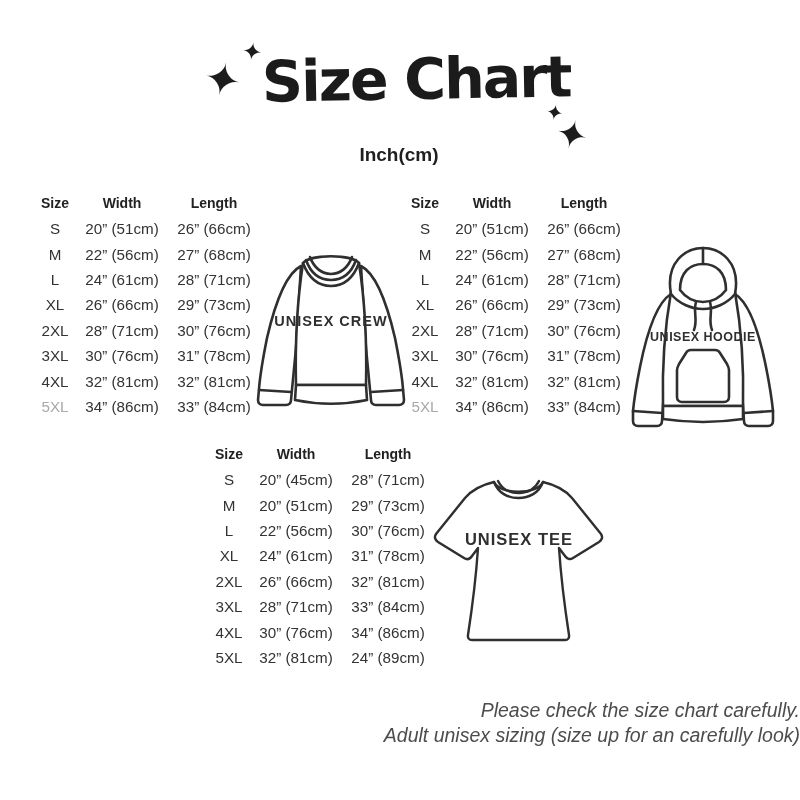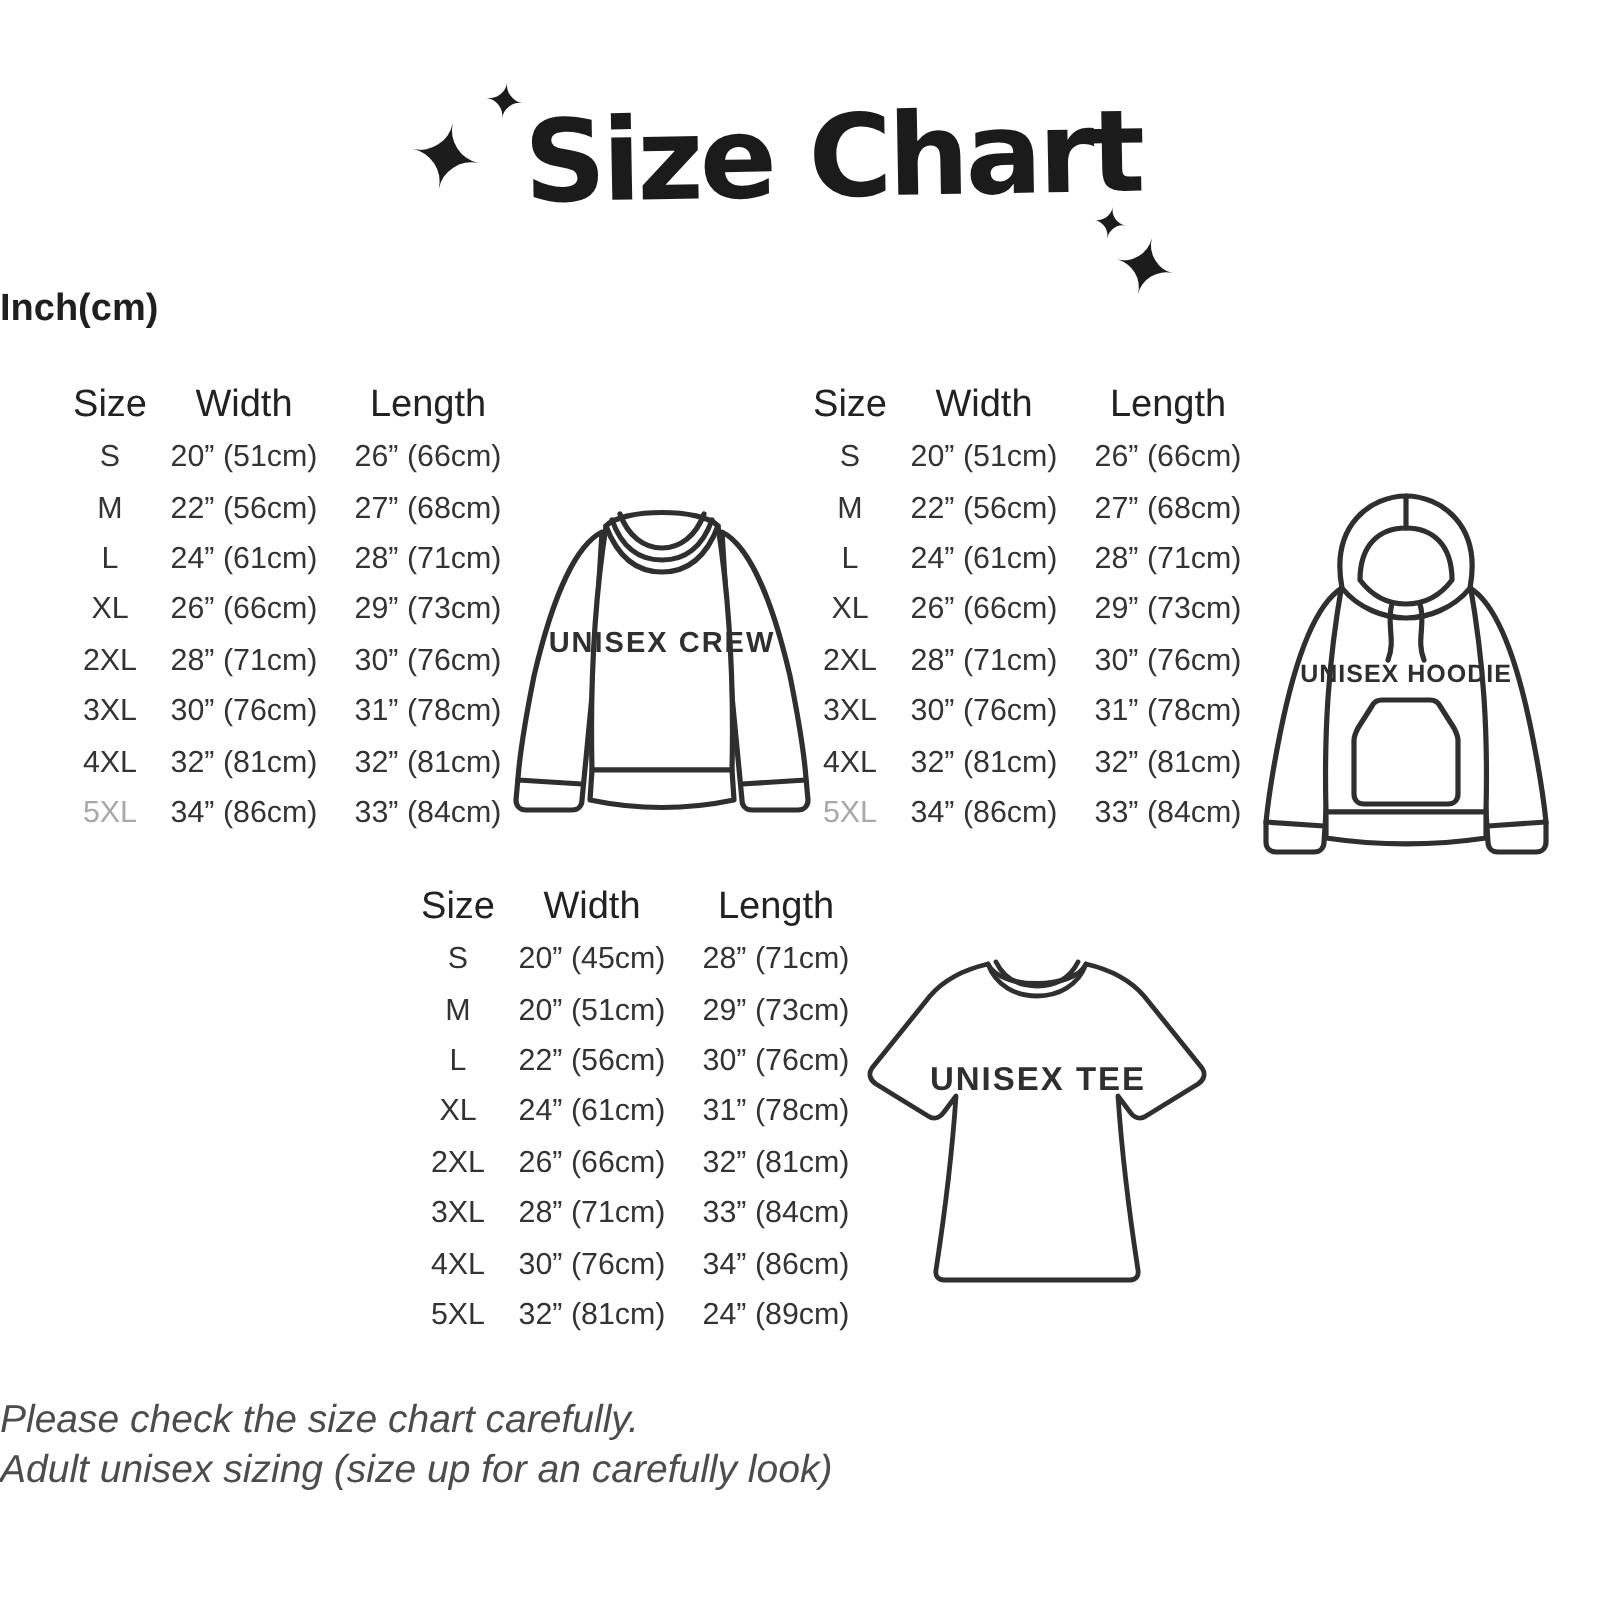--- a/index.html
+++ b/index.html
@@ -3,50 +3,50 @@
 <meta charset="utf-8">
 <style>
   html,body{margin:0;padding:0;background:#fff;}
   .page{position:relative;width:800px;height:800px;background:#ffffff;overflow:hidden;
         font-family:"Liberation Sans",sans-serif;color:#2e2e2e;}
 
   
   .title-block{position:absolute;left:0;right:0;top:46px;text-align:center;padding-left:32px;}
   .main-title{font-family:"DejaVu Sans",sans-serif;font-weight:800;font-size:57px;
               letter-spacing:-2px;color:#1b1b1b;transform:rotate(-1deg);display:inline-block;}
-  .subtitle{position:absolute;left:0;right:2px;top:144px;
+  .subtitle{position:absolute;left:0;right:2px;top:144px;text-align:center;
             font-weight:bold;font-size:19px;color:#1f1f1f;}
   .sparkle{position:absolute;color:#1c1c1c;line-height:1;}
   .sp-left-big   {left:204px;top:58px;font-size:44px;transform:rotate(12deg);}
   .sp-left-small {left:242px;top:40px;font-size:24px;transform:rotate(8deg);}
   .sp-right-small{left:546px;top:102px;font-size:21px;transform:rotate(10deg);}
   .sp-right-big  {left:556px;top:116px;font-size:38px;transform:rotate(14deg);}
 
   
   .size-table{position:absolute;}
   .t-head{display:grid;grid-template-columns:46px 88px 96px;height:22px;margin-bottom:2px;
-          align-items:center;font-weight:normal;font-size:19px;color:#222;}
+          align-items:center;font-weight:bold;font-size:14px;color:#222;}
   .t-head span{text-align:center;}
   .t-row{display:grid;grid-template-columns:46px 88px 96px;height:25.4px;align-items:center;
          font-size:15.2px;color:#333;}
   .cell{text-align:center;white-space:nowrap;}
   .mute-last .t-row:last-child .c0{color:#a8a8a8;}
   .crew-table  {left:32px; top:192px;}
   .hoodie-table{left:402px;top:192px;}
   .tee-table   {left:206px;top:443px;}
 
   
   .garment{position:absolute;}
   .crew-art  {left:244px;top:240px;}
   .hoodie-art{left:612px;top:240px;}
   .tee-art   {left:426px;top:468px;}
   .garment text{font-family:"Liberation Sans",sans-serif;font-weight:bold;fill:#2f2f2f;}
 
   
-  .footer{position:absolute;left:0;right:0;top:698px;text-align:left;
+  .footer{position:absolute;left:0;right:0;top:698px;text-align:right;
           font-style:italic;font-size:19.5px;line-height:25px;color:#4c4c4c;}
 </style>
 </head>
 <body>
 
 <div class="page">
 
   <span class="sparkle sp-left-big">✦</span>
   <span class="sparkle sp-left-small">✦</span>
   <span class="sparkle sp-right-small">✦</span>

